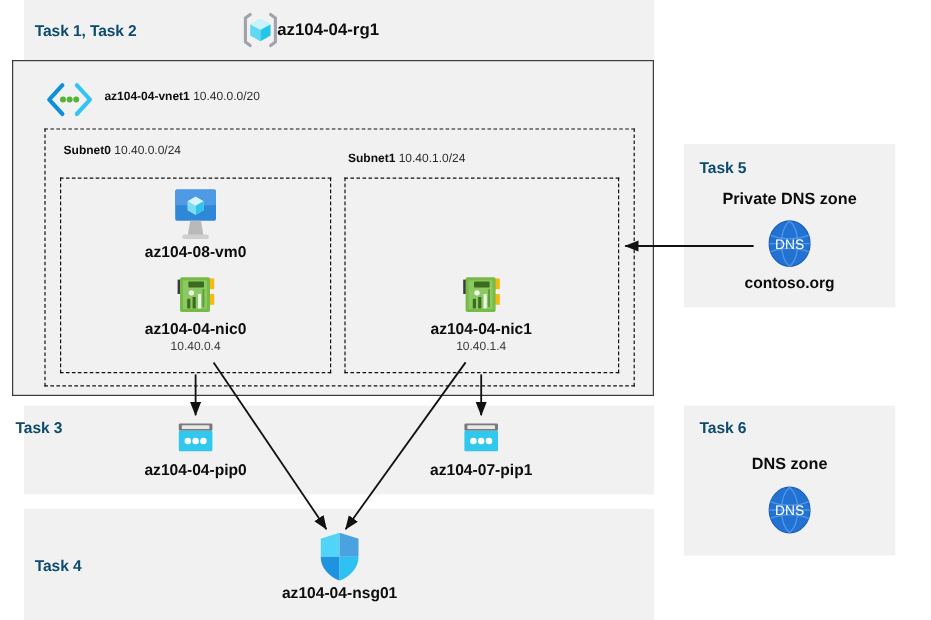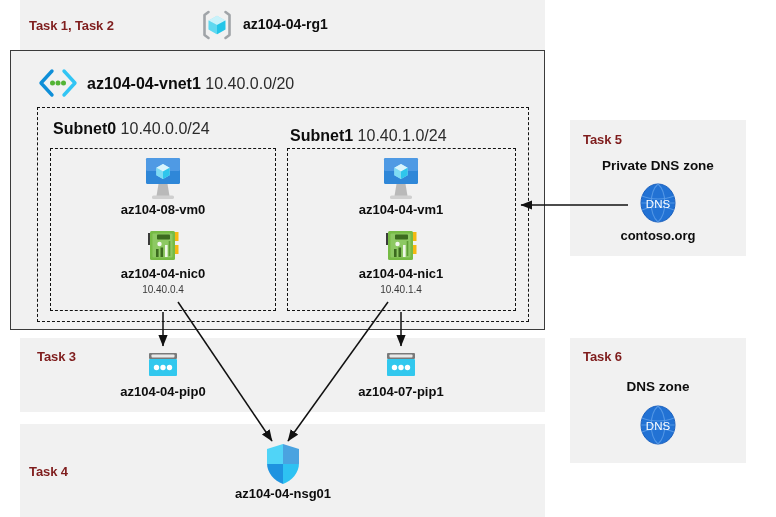--- a/index.html
+++ b/index.html
@@ -2,29 +2,29 @@
 <html><head>
 <meta charset="utf-8">
 <style>
   html,body{margin:0;padding:0;background:#ffffff;}
   body{font-family:"Liberation Sans",sans-serif;}
   #stage{position:relative;width:776px;height:517px;background:#ffffff;overflow:hidden;}
 
   .panel{position:absolute;background:#f1f1f1;box-sizing:border-box;}
   .panel-outline{border:1.5px solid #3b3b3b;}
 
-  .task-label{position:absolute;color:#7f1d1d;font-weight:bold;font-size:13px;letter-spacing:-.1px;white-space:nowrap;}
+  .task-label{position:absolute;color:#0c4a6e;font-weight:bold;font-size:13px;letter-spacing:-.1px;white-space:nowrap;}
 
   .dashed{position:absolute;box-sizing:border-box;border:1.6px dashed #111111;}
 
   .node{position:absolute;text-align:center;width:150px;}
   .node .cap{font-size:13px;font-weight:bold;color:#0d0d0d;line-height:16px;white-space:nowrap;}
   .node .sub{font-size:10px;color:#3a3a3a;line-height:16px;white-space:nowrap;}
 
-  .hdr{position:absolute;white-space:nowrap;font-size:16px;color:#0d0d0d;}
+  .hdr{position:absolute;white-space:nowrap;font-size:10px;color:#0d0d0d;}
   .hdr b{font-weight:bold;}
   .hdr .light{font-weight:normal;color:#2b2b2b;}
 
   .icohold{display:flex;align-items:center;justify-content:center;}
   svg{display:block;overflow:visible;}
   #wires{position:absolute;left:0;top:0;width:776px;height:517px;pointer-events:none;}
 </style>
 </head>
 <body>
 
@@ -40,36 +40,36 @@
 
   <div class="panel" style="left:570px;top:120px;width:176px;height:136px;"></div>
 
   <div class="panel" style="left:570px;top:338px;width:176px;height:125px;"></div>
 
   <div class="dashed" style="left:37px;top:107px;width:492px;height:215px;"></div>
   <div class="dashed" style="left:50px;top:148px;width:226px;height:163px;"></div>
   <div class="dashed" style="left:287px;top:148px;width:229px;height:163px;"></div>
 
   <div class="task-label" style="left:29px;top:18px;">Task 1, Task 2</div>
-  <div class="task-label" style="left:37px;top:349px;">Task 3</div>
+  <div class="task-label" style="left:13px;top:349px;">Task 3</div>
   <div class="task-label" style="left:29px;top:464px;">Task 4</div>
   <div class="task-label" style="left:583px;top:132px;">Task 5</div>
   <div class="task-label" style="left:583px;top:349px;">Task 6</div>
 
   <div class="icohold" style="position:absolute;left:200px;top:8px;width:34px;height:34px;">
     <svg width="34" height="34" viewBox="0 0 34 34">
       <path d="M8.5 4 L4.5 7 L4.5 27 L8.5 30" fill="none" stroke="#a0a4a8" stroke-width="2.6" stroke-linecap="round" stroke-linejoin="round"></path>
       <path d="M25.5 4 L29.5 7 L29.5 27 L25.5 30" fill="none" stroke="#a0a4a8" stroke-width="2.6" stroke-linecap="round" stroke-linejoin="round"></path>
       <polygon points="17,7.8 25.4,12.5 25.4,21.6 17,26.3 8.6,21.6 8.6,12.5" fill="#9fe7f5"></polygon>
       <polygon points="17,7.8 25.4,12.5 17,17.1 8.6,12.5" fill="#c9f2fa"></polygon>
       <polygon points="17,17.1 25.4,12.5 25.4,21.6 17,26.3" fill="#23c5e8"></polygon>
       <polygon points="17,17.1 17,26.3 8.6,21.6 8.6,12.5" fill="#5fd8f0"></polygon>
     </svg>
   </div>
-  <div class="hdr" style="left:243px;top:16px;font-size:14px;text-align:center;">
+  <div class="hdr" style="left:231px;top:16px;font-size:14px;text-align:center;">
     <b>az104-04-rg1</b>
   </div>
 
   <div class="icohold" style="position:absolute;left:36px;top:68px;width:44px;height:30px;">
     <svg width="44" height="30" viewBox="0 0 44 30">
       <path d="M16 3 L5 15 L16 27" fill="none" stroke="#0f8fd8" stroke-width="3.4" stroke-linecap="round" stroke-linejoin="round"></path>
       <path d="M28 3 L39 15 L28 27" fill="none" stroke="#32c5f4" stroke-width="3.4" stroke-linecap="round" stroke-linejoin="round"></path>
       <circle cx="16.5" cy="15" r="2.5" fill="#54b435"></circle>
       <circle cx="22" cy="15" r="2.5" fill="#54b435"></circle>
       <circle cx="27.5" cy="15" r="2.5" fill="#54b435"></circle>
@@ -115,35 +115,20 @@
         <rect x="17" y="21" width="2.6" height="8" fill="#3c6b1f"></rect>
         <rect x="21.5" y="19.5" width="2.6" height="9.5" fill="#3c6b1f"></rect>
         <rect x="26" y="17" width="2.6" height="12" fill="#eef6e8"></rect>
         <path d="M30.5 13 L30.5 28" stroke="#5d9c34" stroke-width="1.6" fill="none"></path>
       </svg>
     </div>
     <div class="cap">az104-04-nic0</div>
     <div class="sub">10.40.0.4</div>
   </div>
 
-  <div class="node" style="left:326px;top:156px;">
-    <div class="icohold" style="height:46px;">
-      <svg width="56" height="46" viewBox="0 0 56 46">
-        <rect x="11" y="2" width="34" height="26" rx="1.5" fill="#2f87d8"></rect>
-        <rect x="11" y="2" width="34" height="13" rx="1.5" fill="#4f9ae4"></rect>
-        <polygon points="28,8 34.6,11.7 34.6,19.2 28,22.9 21.4,19.2 21.4,11.7" fill="#a8e4f7"></polygon>
-        <polygon points="28,8 34.6,11.7 28,15.4 21.4,11.7" fill="#d8f4fc"></polygon>
-        <polygon points="28,15.4 34.6,11.7 34.6,19.2 28,22.9" fill="#2ec6ec"></polygon>
-        <polygon points="28,15.4 28,22.9 21.4,19.2 21.4,11.7" fill="#7ddcf4"></polygon>
-        <polygon points="23.5,28 32.5,28 34.5,40 21.5,40" fill="#b9b9b9"></polygon>
-        <rect x="17" y="39.5" width="22" height="3.6" rx="1.6" fill="#cfcfcf"></rect>
-      </svg>
-    </div>
-    <div class="cap">az104-04-vm1</div>
-  </div>
 
   <div class="node" style="left:326px;top:228px;">
     <div class="icohold" style="height:38px;">
       <svg width="48" height="38" viewBox="0 0 48 38">
         <rect x="9" y="5" width="4.5" height="12" fill="#3b3b3b"></rect>
         <rect x="34.5" y="4" width="5" height="9" fill="#f5b912"></rect>
         <rect x="34.5" y="17" width="5" height="9" fill="#f5b912"></rect>
         <rect x="11" y="3" width="25" height="29" rx="1.5" fill="#76bb45"></rect>
         <rect x="13.5" y="5.5" width="20" height="24" rx="1" fill="#8dc963"></rect>
         <rect x="18" y="6.5" width="13" height="5" rx="0.8" fill="#3c6b1f"></rect>

